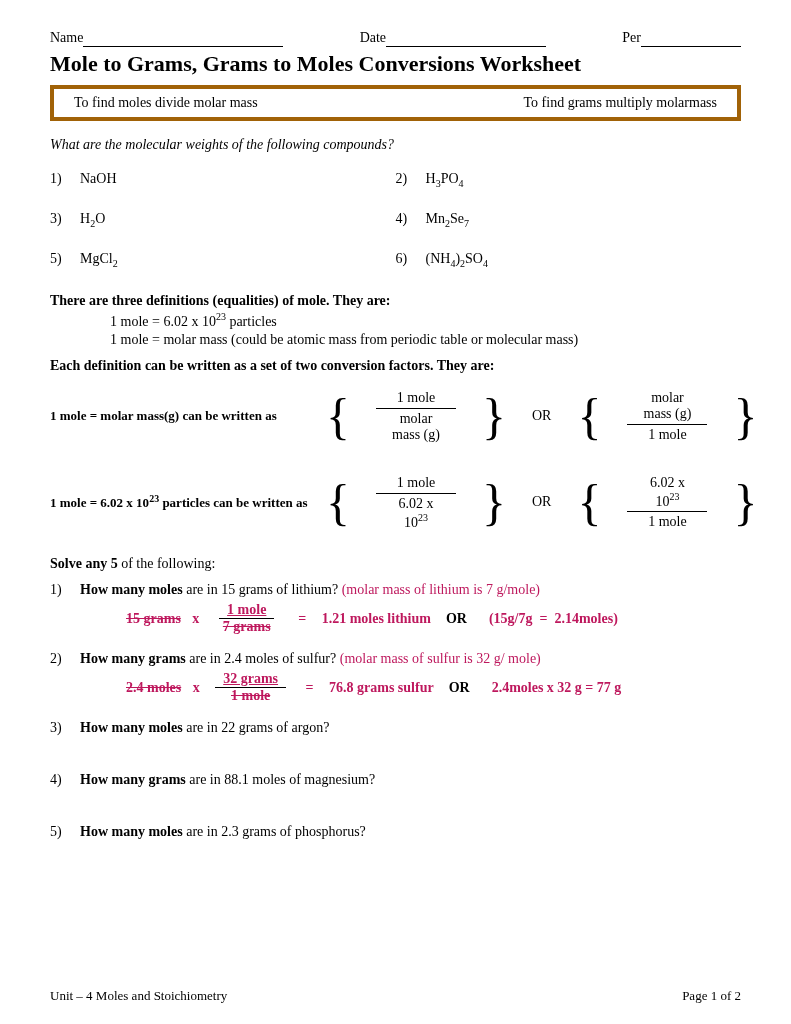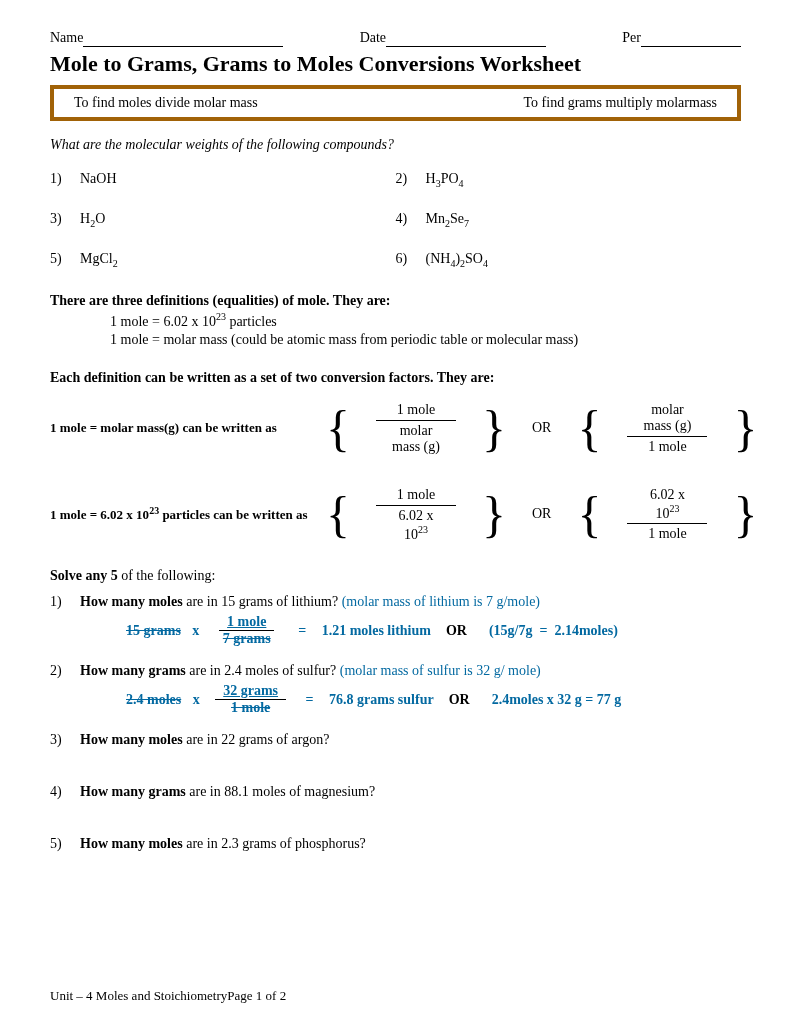--- a/index.html
+++ b/index.html
@@ -55,21 +55,21 @@
       min-width: 30px;
       font-weight: normal;
     }
     .compound-formula {
       font-size: 14px;
     }
     sub { font-size: 10px; }
     sup { font-size: 10px; }
     .definitions-section {
       margin-top: 10px;
-      margin-bottom: 22px;
+      margin-bottom: 10px;
     }
     .definitions-section p {
       margin-bottom: 2px;
     }
     .indent {
       margin-left: 60px;
     }
     .bold { font-weight: bold; }
     .conversion-section {
       margin-top: 10px;
@@ -123,21 +123,21 @@
     }
     .problem-header {
       display: flex;
       align-items: baseline;
       margin-bottom: 4px;
     }
     .problem-num {
       min-width: 30px;
       font-weight: normal;
     }
-    .red { color: #0369a1; }
+    .red { color: #be185d; }
     .strikethrough { text-decoration: line-through; }
     .answer-line {
       margin-left: 76px;
       display: flex;
       align-items: center;
       flex-wrap: wrap;
       gap: 8px;
       font-weight: bold;
     }
     .answer-fraction {
@@ -155,20 +155,21 @@
     .answer-fraction .den {
       padding: 0 8px;
       text-align: left;
     }
     .footer {
       position: absolute;
       bottom: 20px;
       left: 50px;
       right: 50px;
       display: flex;
+      justify-content: space-between;
       font-size: 13px;
     }
     .equals-sign {
       margin: 0 4px;
     }
   </style>
 </head>
 <body>
 
 <div class="header-line">

